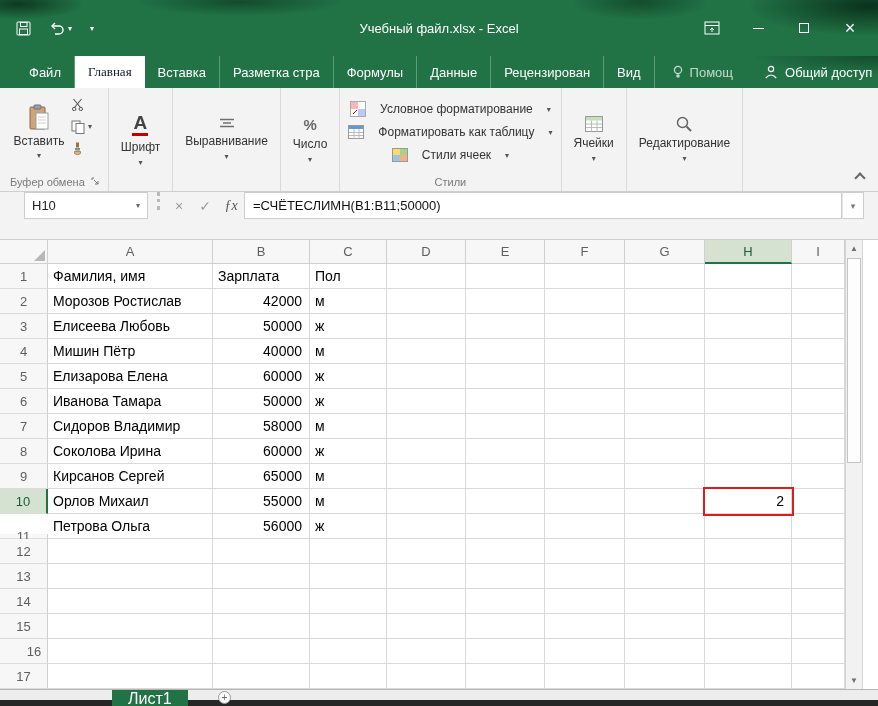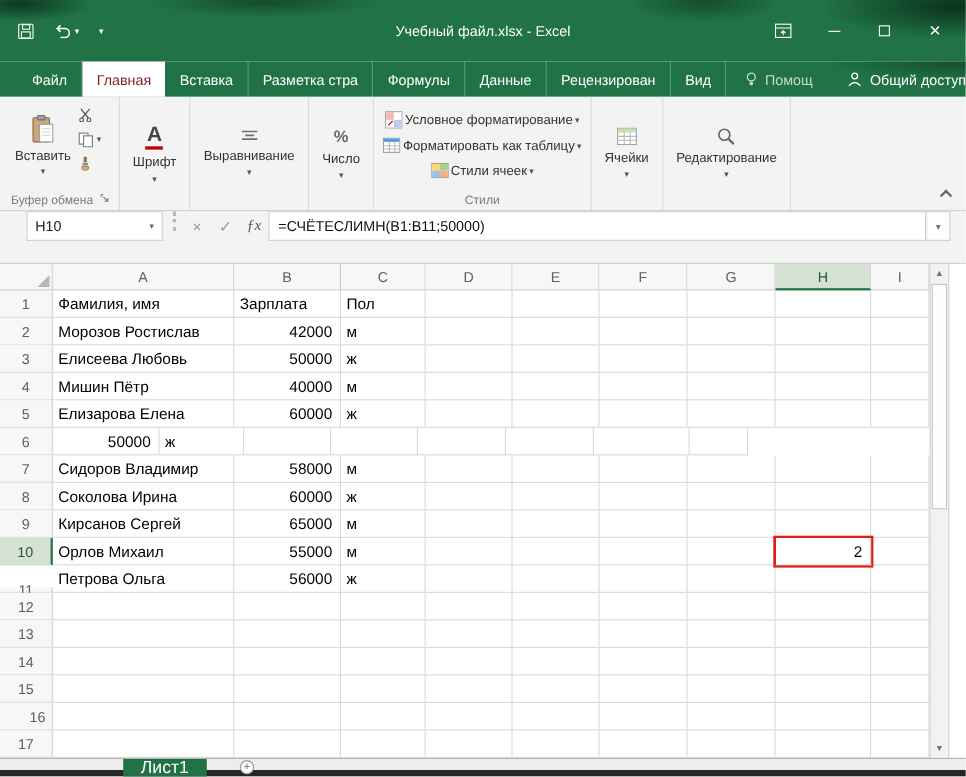--- a/index.html
+++ b/index.html
@@ -28,21 +28,21 @@
   .glyph-close { font-size:18px; line-height:1; color:#fff; }
 
   
   .tabrow { height:32px; background:#217346; display:flex; align-items:stretch;
             padding-left:16px; color:#fff; font-size:13px; position:relative; flex:none; }
   .tabrow::before { content:""; position:absolute; right:0; top:0; width:220px; height:100%;
     background:radial-gradient(ellipse 180px 26px at 100% 0, rgba(6,38,20,.5), transparent 72%);
     pointer-events:none; }
   .tab { display:flex; align-items:center; padding:0 13px; border-right:1px solid rgba(255,255,255,.28);
          white-space:nowrap; z-index:1; }
-  .tab.active { background:#fff; color:#7f1d1d; border-right:none; }
+  .tab.active { background:#fff; color:#0f172a; border-right:none;font-family:Liberation Serif, serif; }
   .tab-strip { display:flex; align-items:stretch; z-index:1; }
   .tab.help { color:rgba(255,255,255,.72); gap:6px; border-right:none; margin-left:4px; }
   .share { margin-left:auto; display:flex; align-items:center; gap:7px; padding:0 18px; z-index:1; white-space:nowrap; }
 
   
   .ribbon { height:104px; background:#f3f3f3; border-bottom:1px solid #cfcfcf;
             display:flex; align-items:stretch; padding-left:2px; position:relative; flex:none; }
   .group { border-right:1px solid #dadada; display:flex; flex-direction:column; padding:3px 8px 1px; }
   .group-body { flex:1; display:flex; align-items:center; }
   .group-label { font-size:11px; color:#7a7a7a; display:flex; align-items:center; justify-content:center; gap:6px; height:17px; }
@@ -51,21 +51,21 @@
   .clip-mini { display:flex; flex-direction:column; gap:7px; padding:6px 3px 0; align-self:flex-start; }
   .mini { display:flex; align-items:center; gap:3px; height:15px; }
   .dd { font-size:8px; color:#555; }
   .group.collapsed { justify-content:center; align-items:center; padding:0 12px; }
   .vstack { display:flex; flex-direction:column; align-items:center; gap:4px; font-size:12px; color:#333; }
   .font-icon { display:flex; flex-direction:column; align-items:center; }
   .font-a { font-size:19px; font-weight:bold; color:#444; line-height:1; }
   .font-bar { width:16px; height:3px; background:#c00000; margin-top:1px; }
   .pct { font-size:15px; font-weight:bold; color:#6a6a6a; }
   .styles-body { display:flex; flex-direction:column; justify-content:center; gap:3px; padding:2px 0; }
-  .style-row { display:flex; align-items:center; gap:2px; font-size:12px; color:#333; height:20px; white-space:nowrap; }
+  .style-row { display:flex; align-items:center; gap:14px; font-size:12px; color:#333; height:20px; white-space:nowrap; }
   .collapse-chevron { position:absolute; right:14px; bottom:9px; width:8px; height:8px;
     border-top:2px solid #666; border-left:2px solid #666; transform:rotate(45deg); }
 
   
   .formula-zone { height:48px; background:#f3f3f3; display:flex; 
                   padding:0 14px 0 24px; border-bottom:1px solid #cfcfcf; flex:none; }
   .name-box { width:124px; height:27px; background:#fff; border:1px solid #cdcdcd;
               display:flex; align-items:center; justify-content:space-between;
               padding:0 7px; font-size:13px; color:#222; flex:none; }
   .nb-dd { font-size:8px; color:#666; }
@@ -417,20 +417,21 @@
           <div class="cell" style="width: 77px;">ж</div>
           <div class="cell" style="width: 79px;"></div>
           <div class="cell" style="width: 79px;"></div>
           <div class="cell" style="width: 80px;"></div>
           <div class="cell" style="width: 80px;"></div>
           <div class="cell" style="width: 87px;"></div>
           <div class="cell" style="width: 53px;"></div>
         </div>
         <div class="grid-row">
           <div class="row-hdr" style="width: 48px;">6</div>
+          <div class="cell" style="width: 165px;">Иванова Тамара</div>
           <div class="cell num" style="width: 97px;">50000</div>
           <div class="cell" style="width: 77px;">ж</div>
           <div class="cell" style="width: 79px;"></div>
           <div class="cell" style="width: 79px;"></div>
           <div class="cell" style="width: 80px;"></div>
           <div class="cell" style="width: 80px;"></div>
           <div class="cell" style="width: 87px;"></div>
           <div class="cell" style="width: 53px;"></div>
         </div>
         <div class="grid-row">

